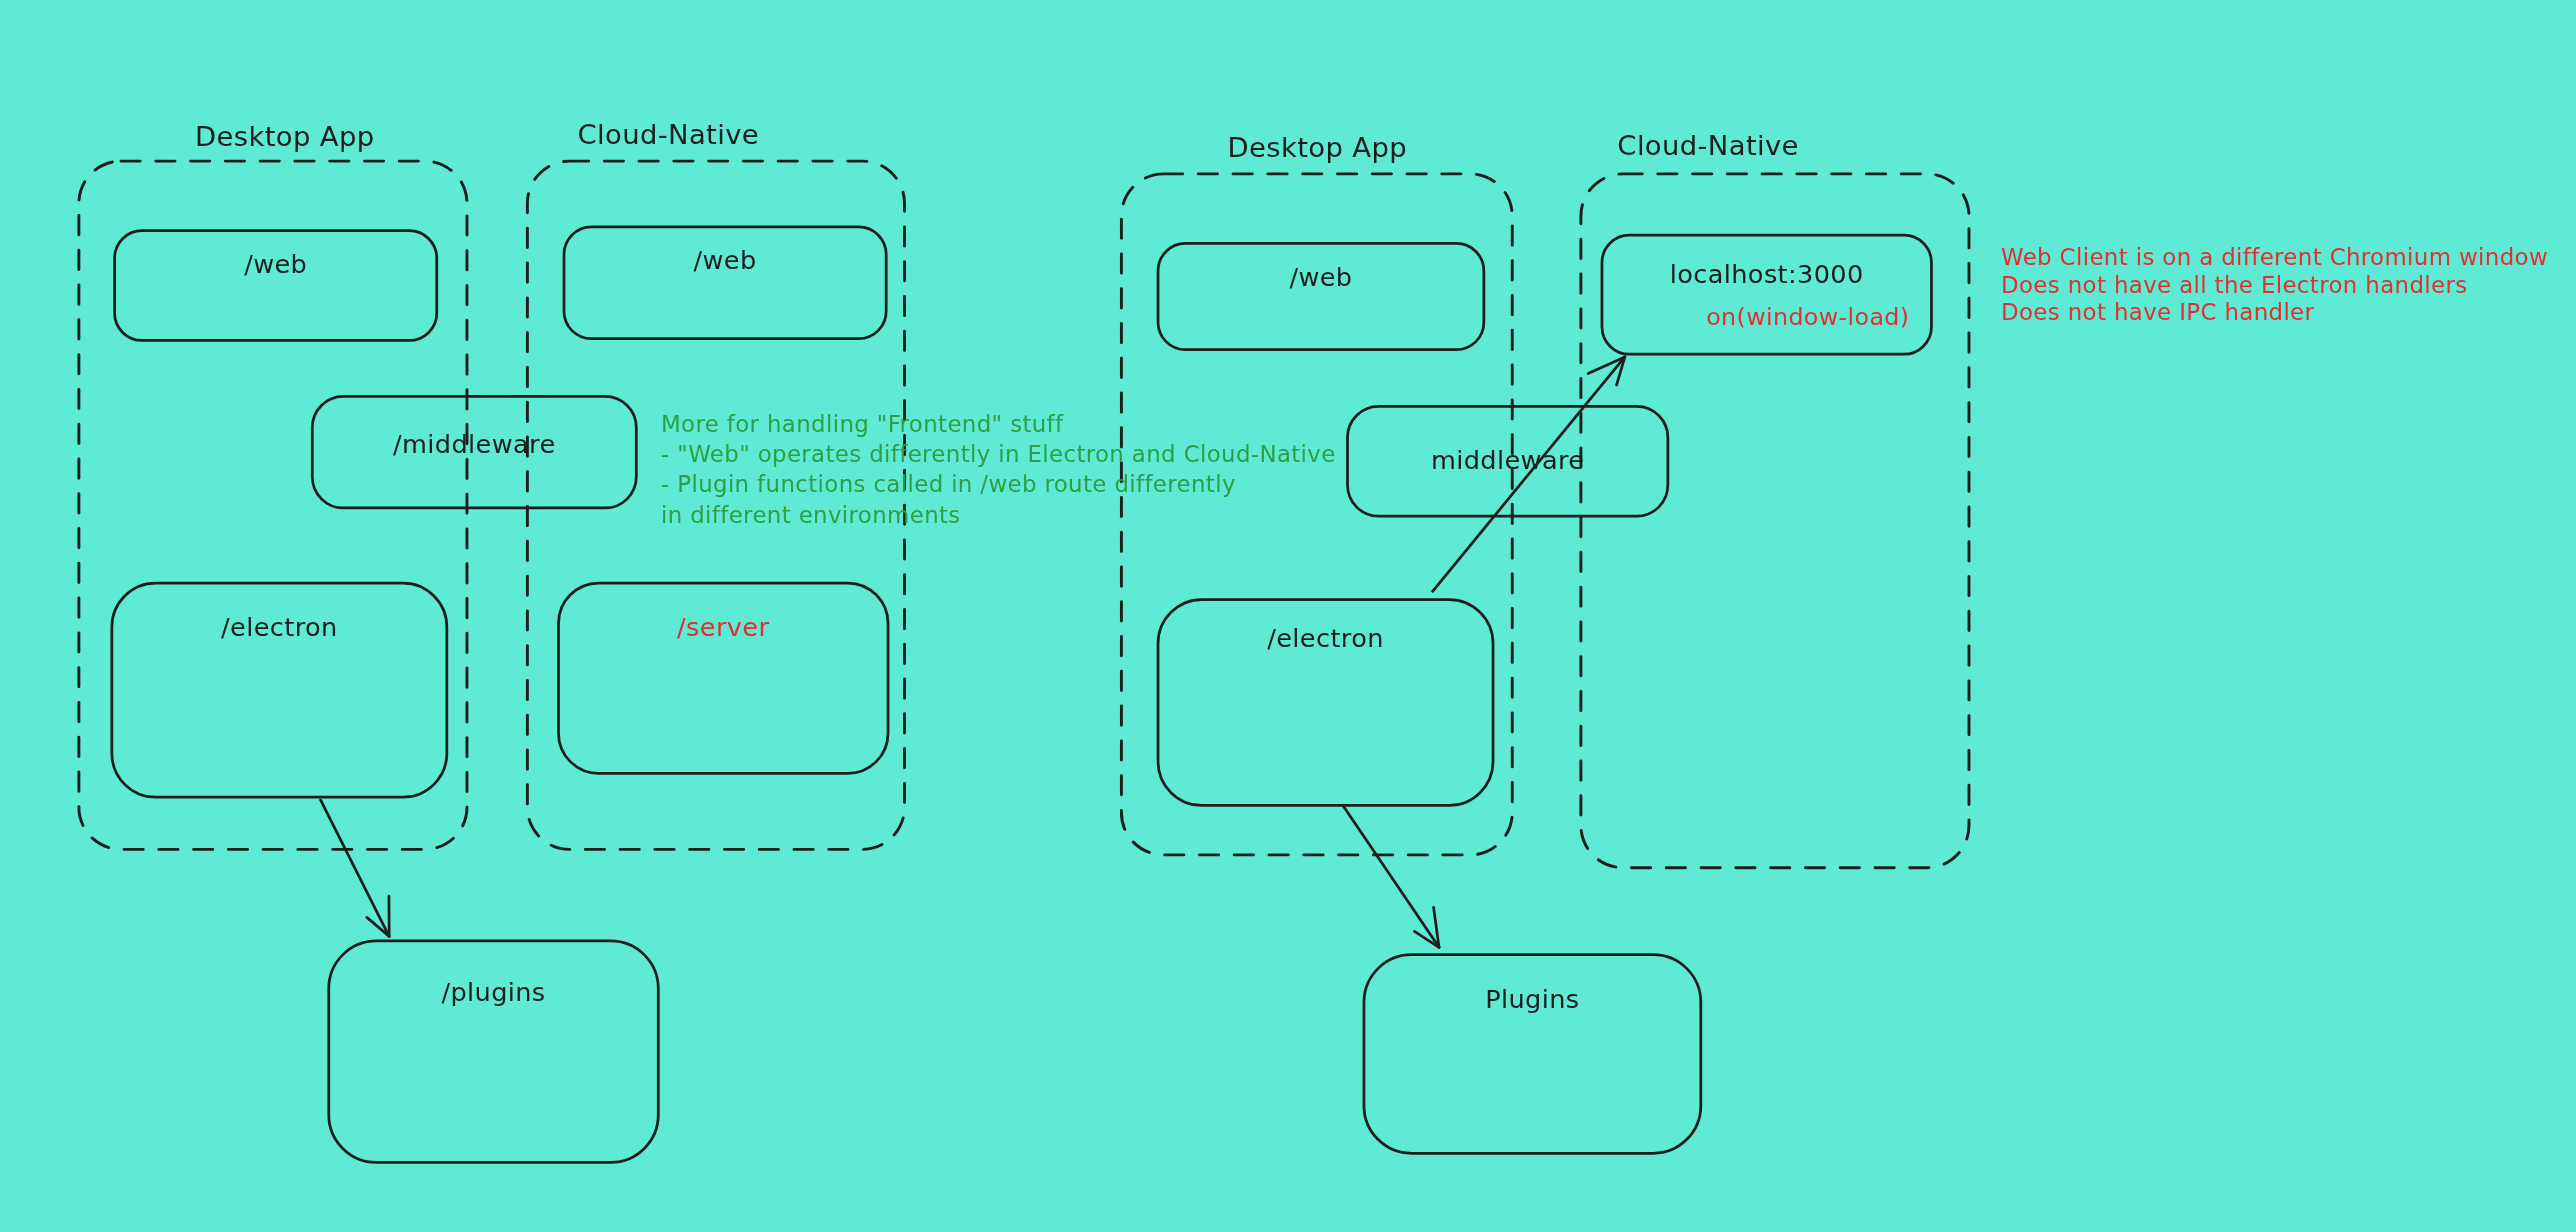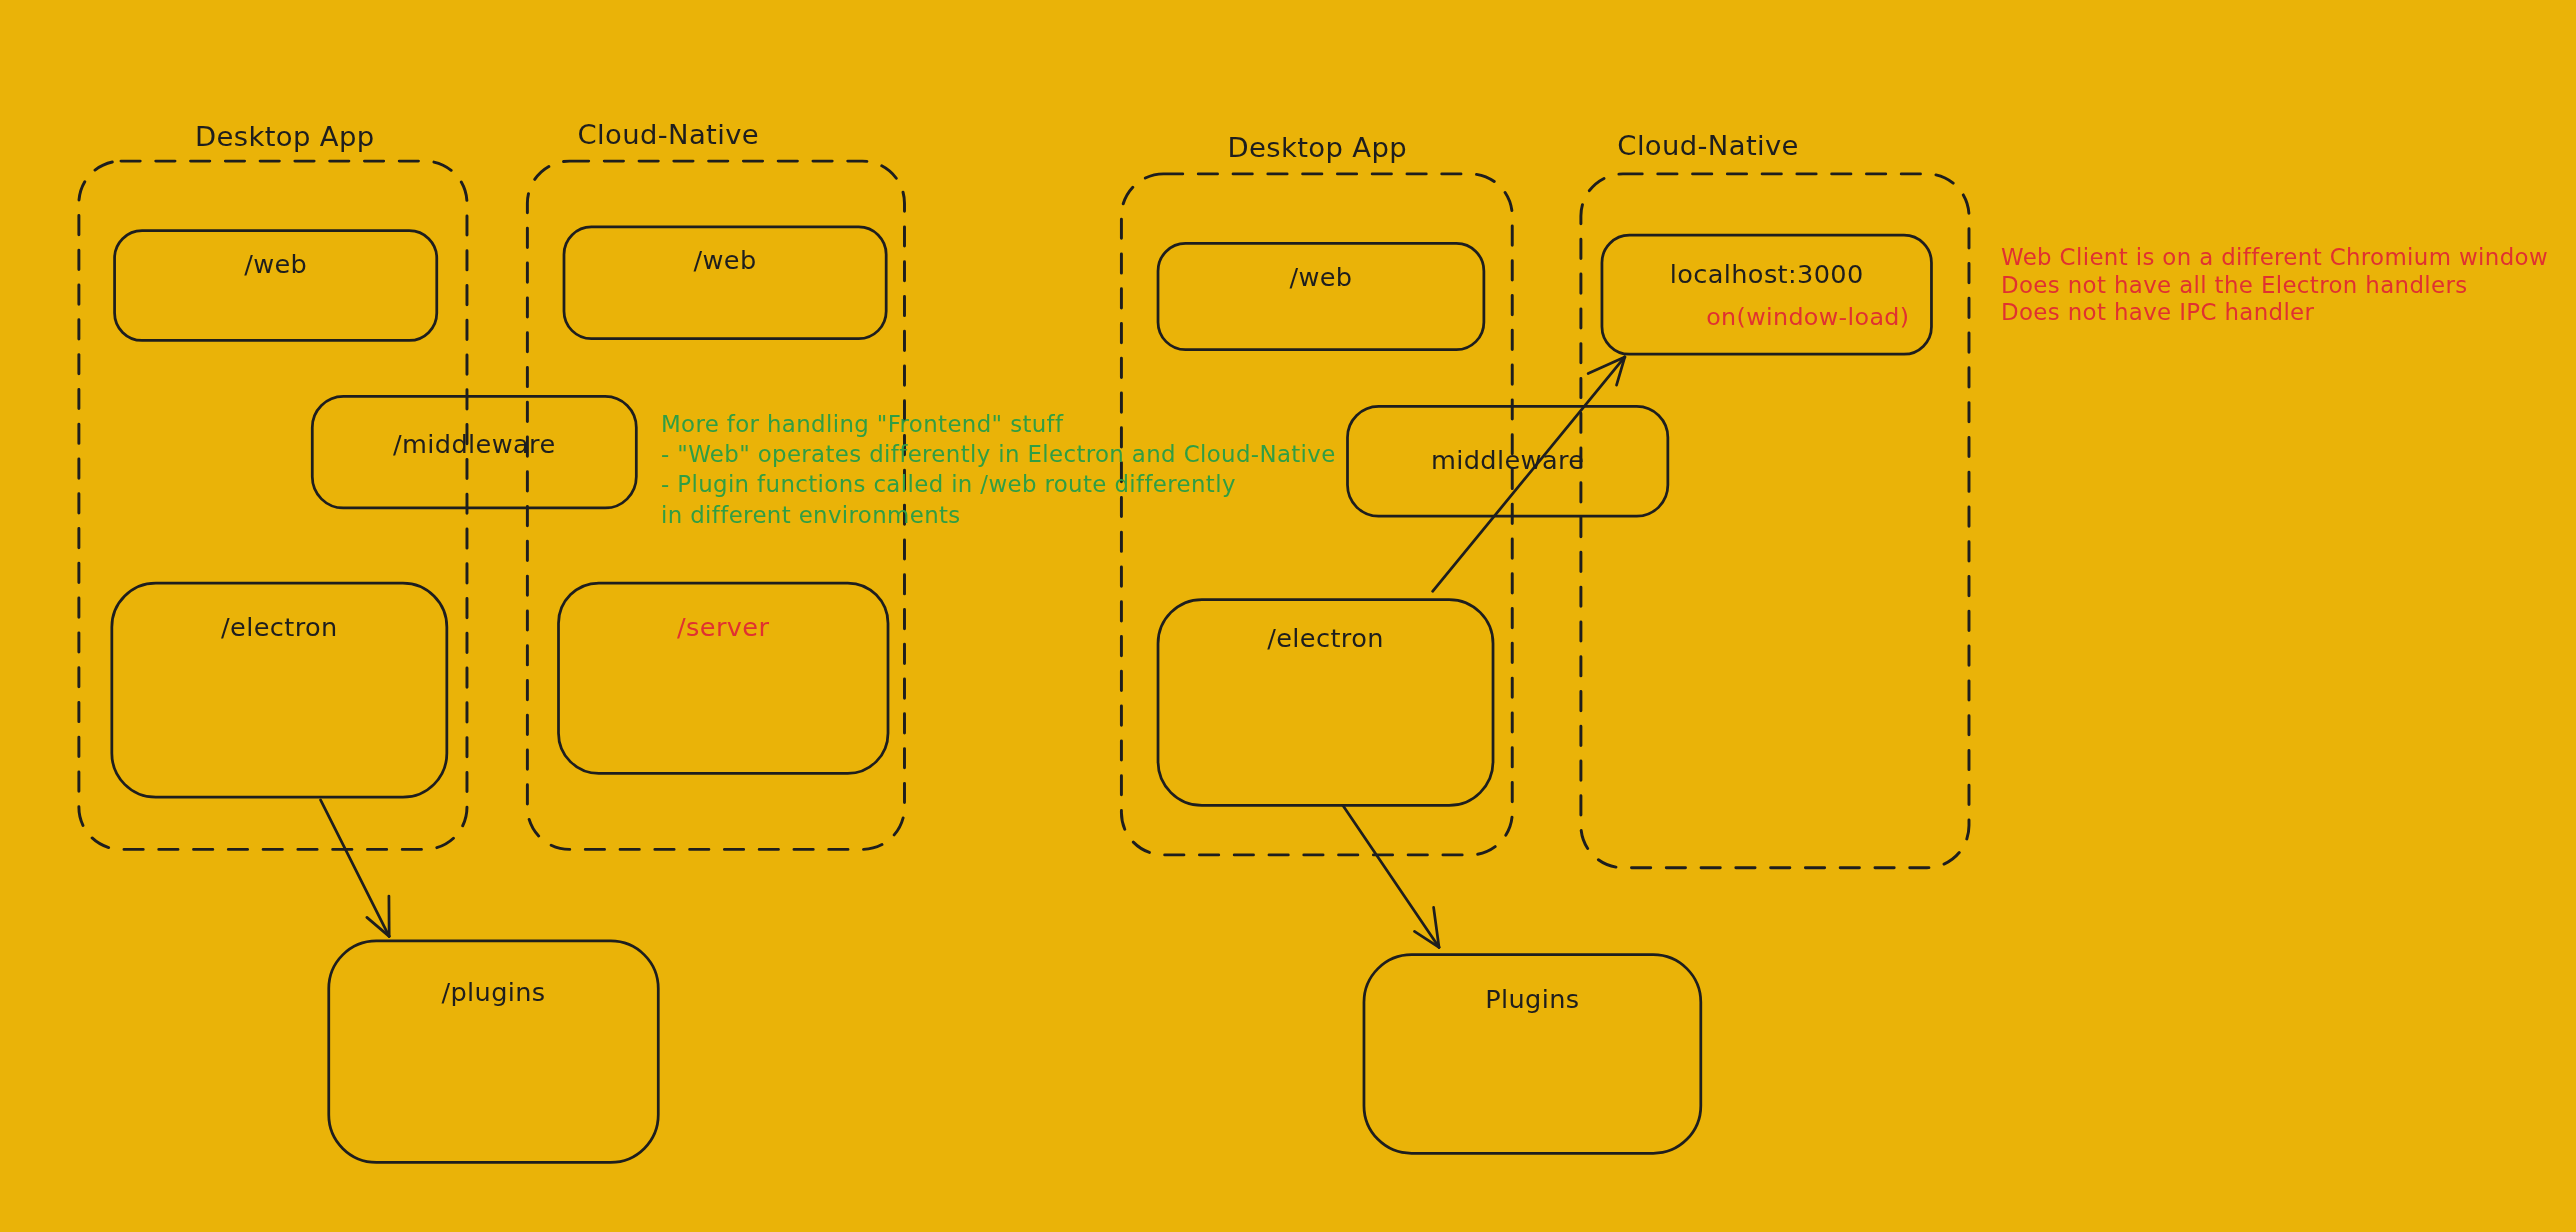--- a/index.html
+++ b/index.html
@@ -4,21 +4,21 @@
 <style>
   html, body {
     margin: 0;
     padding: 0;
     background: #ffffff;
   }
   .canvas {
     position: relative;
     width: 2576px;
     height: 1232px;
-    background: #eab308;
+    background: #5eead4;
     overflow: hidden;
     font-family: "DejaVu Sans", sans-serif;
   }
   svg#diagram {
     position: absolute;
     left: 0;
     top: 0;
     width: 100%;
     height: 100%;
   }

